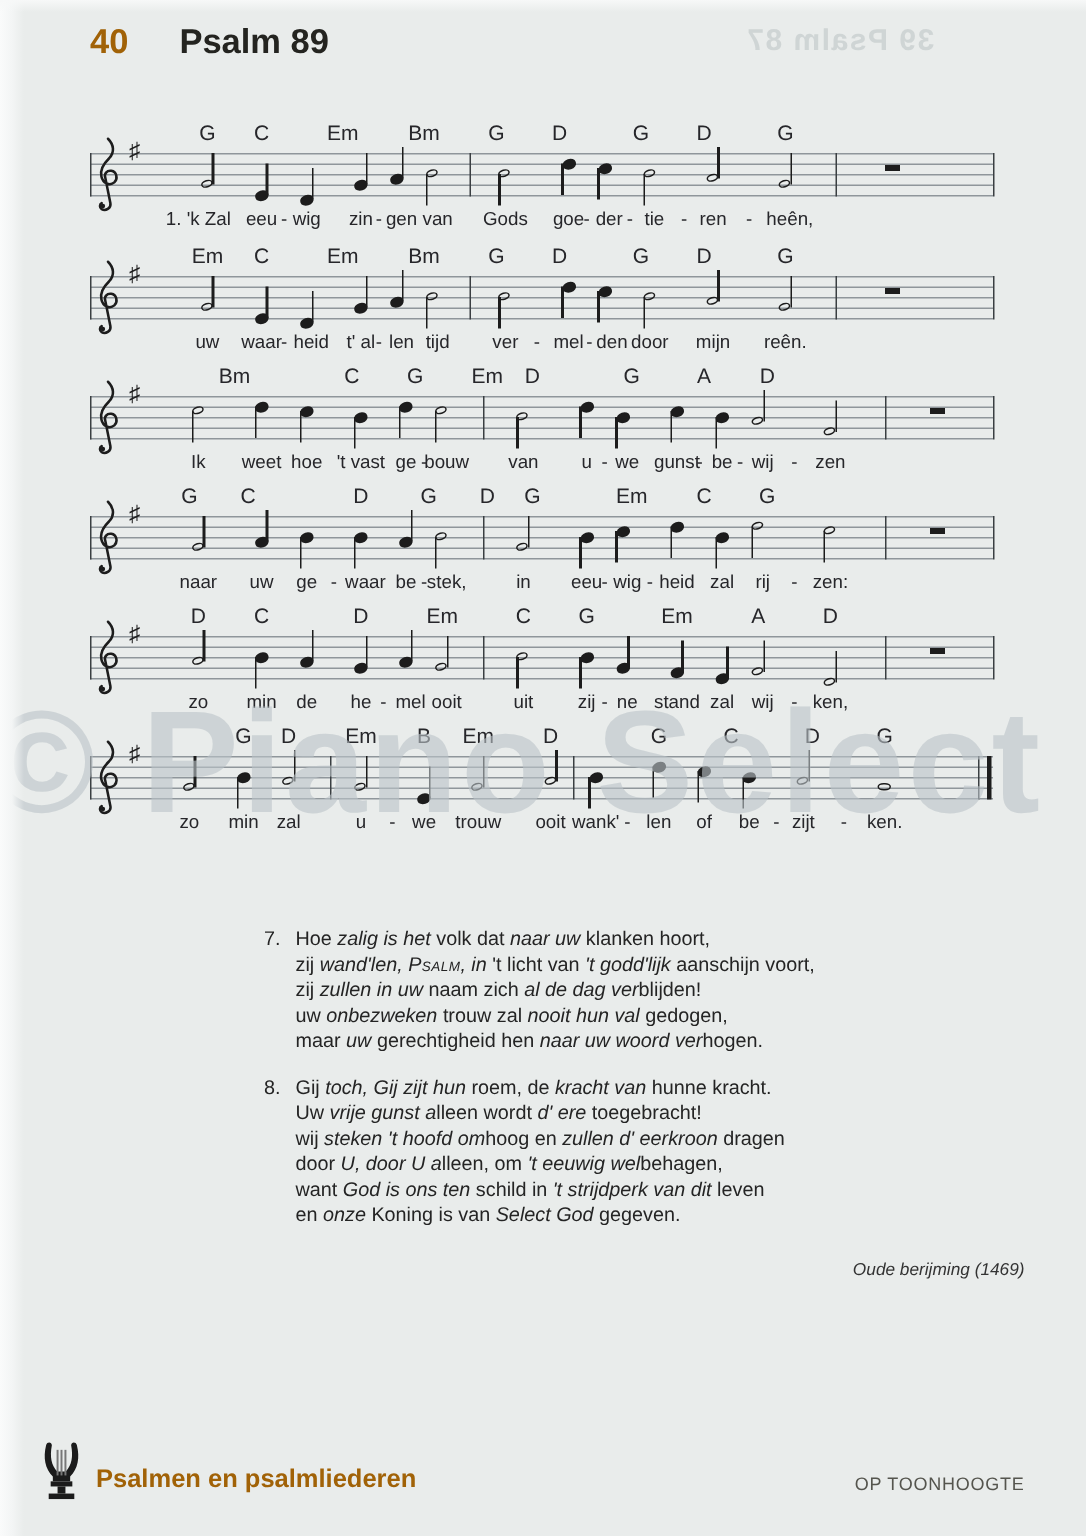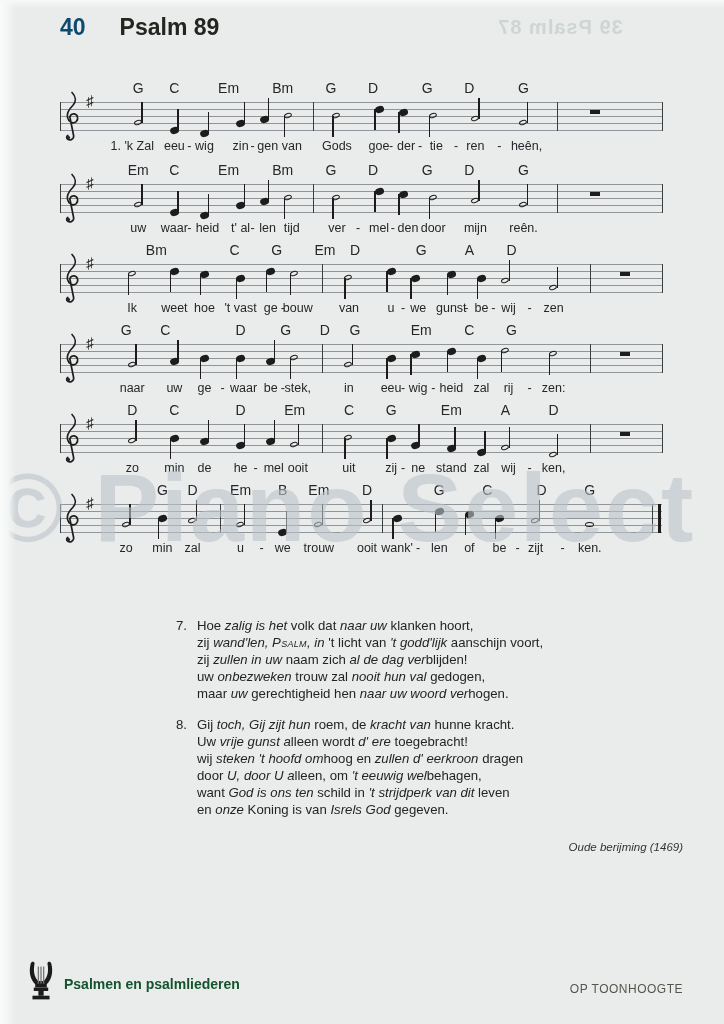--- a/index.html
+++ b/index.html
@@ -3,21 +3,21 @@
 <meta charset="utf-8">
 <style>
   html,body{margin:0;padding:0;background:#cfd3d4;}
   .page{position:relative;width:724px;height:1024px;background:#e9eceb;overflow:hidden;
         font-family:"Liberation Sans",sans-serif;color:#222;}
   .edge-left{position:absolute;left:0;top:0;bottom:0;width:16px;
              background:linear-gradient(90deg,#fafbfb 0,#f3f5f5 8px,rgba(233,236,235,0) 16px);z-index:6;}
   .edge-top{position:absolute;left:0;top:0;right:0;height:8px;
             background:linear-gradient(#f7f8f8,rgba(233,236,235,0));z-index:6;}
   header{position:absolute;left:60px;top:14px;z-index:3;}
-  .num{font-size:23px;font-weight:bold;color:#0c4a6e;}
+  .num{font-size:23px;font-weight:bold;color:#a16207;}
   .title{font-size:23px;font-weight:bold;color:#242420;margin-left:34px;}
   .ghost-title{position:absolute;top:16px;left:430px;width:260px;text-align:center;
                transform:scaleX(-1);font-size:20px;font-weight:bold;
                color:rgba(148,158,163,0.30);z-index:1;letter-spacing:1px;}
   #music{position:absolute;left:60px;top:0;width:602px;z-index:2;}
   .staff{position:absolute;left:0;width:602px;height:82px;}
   .lines{position:absolute;left:0;right:0;top:22px;height:29px;
     background-image:linear-gradient(#8f969b,#8f969b),linear-gradient(#8f969b,#8f969b),
       linear-gradient(#8f969b,#8f969b),linear-gradient(#8f969b,#8f969b),linear-gradient(#8f969b,#8f969b);
     background-size:100% 1px;background-repeat:no-repeat;
@@ -41,21 +41,21 @@
              font-size:97px;font-weight:bold;letter-spacing:2px;color:rgba(187,195,200,0.60);}
   #verses{position:absolute;left:176px;top:617px;width:440px;z-index:3;}
   .verse{position:relative;padding-left:21px;margin-bottom:14px;font-size:13.2px;line-height:17px;color:#242424;}
   .vnum{position:absolute;left:0;top:0;}
   .verse p{margin:0;}
   .it{font-style:italic;}
   .sc{font-variant:small-caps;letter-spacing:0.3px;}
   .attrib{position:absolute;right:41px;top:841px;font-style:italic;font-size:11.5px;color:#333;z-index:3;}
   footer{position:absolute;left:0;right:0;top:952px;height:72px;z-index:5;}
   .lyre{position:absolute;left:25px;top:8px;}
-  .fleft{position:absolute;left:64px;top:24px;font-size:14px;font-weight:bold;color:#14532d;}
+  .fleft{position:absolute;left:64px;top:24px;font-size:17px;font-weight:bold;color:#a16207;}
   .fright{position:absolute;right:41px;top:30px;font-size:12px;letter-spacing:0.5px;color:#55554e;}
 </style>
 </head>
 <body>
 
 <div class="page">
   <div class="edge-left"></div>
   <div class="edge-top"></div>
 
   <div class="ghost-title">39  Psalm 87</div>
@@ -616,21 +616,21 @@
         <p>uw <span class="it">onbezweken </span>trouw zal <span class="it">nooit hun val </span>gedogen,</p>
         <p>maar <span class="it">uw </span>gerechtigheid hen <span class="it">naar uw woord ver</span>hogen.</p>
       </div>
       <div class="verse">
         <span class="vnum">8.</span>
         <p>Gij <span class="it">toch, Gij zijt hun </span>roem, de <span class="it">kracht van </span>hunne kracht.</p>
         <p>Uw <span class="it">vrije gunst a</span>lleen wordt <span class="it">d' ere </span>toegebracht!</p>
         <p>wij <span class="it">steken 't hoofd om</span>hoog en <span class="it">zullen d' eerkroon </span>dragen</p>
         <p>door <span class="it">U, door U a</span>lleen, om <span class="it">'t eeuwig wel</span>behagen,</p>
         <p>want <span class="it">God is ons ten </span>schild in <span class="it">'t strijdperk van dit </span>leven</p>
-        <p>en <span class="it">onze </span>Koning is van <span class="it">Isrels God </span>gegeven.</p>
+        <p>en <span class="it">onze </span>Koning is van <span class="it">Select God </span>gegeven.</p>
       </div>
     </div>
 
   <div class="attrib">Oude berijming (1469)</div>
 
   <footer>
     <span class="lyre">
       <svg width="32" height="42" viewBox="0 0 24 32">
         <path d="M4.2 2.5 C2.6 9 3.6 14.5 7.6 18.5 L7.6 21 L16.4 21 L16.4 18.5 C20.4 14.5 21.4 9 19.8 2.5
                  C19.3 0.7 16.9 0.9 16.9 2.7 C18 8.5 17.2 12.8 14.2 16 L9.8 16 C6.8 12.8 6 8.5 7.1 2.7

